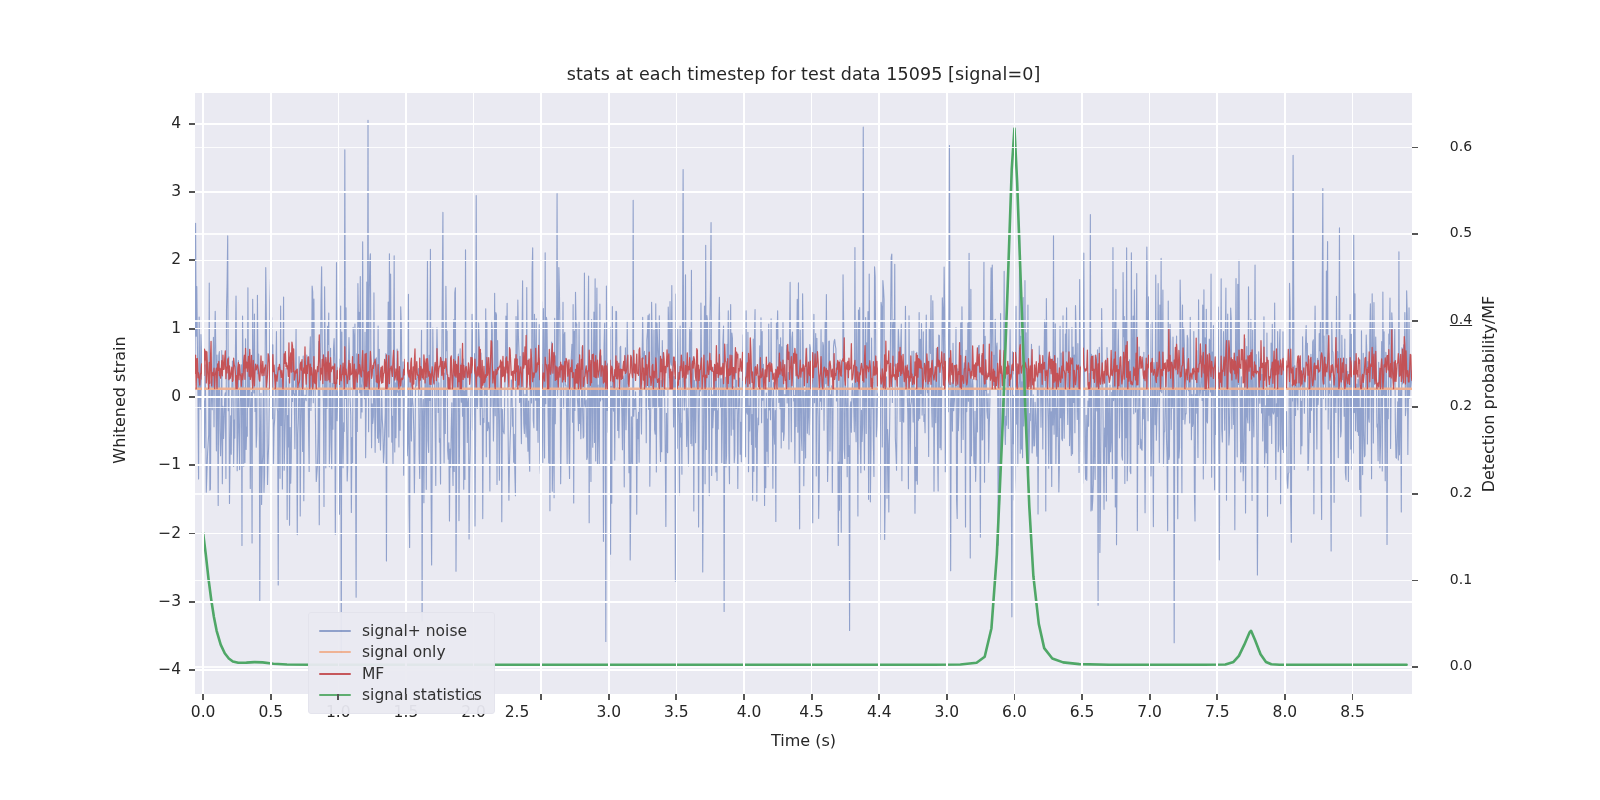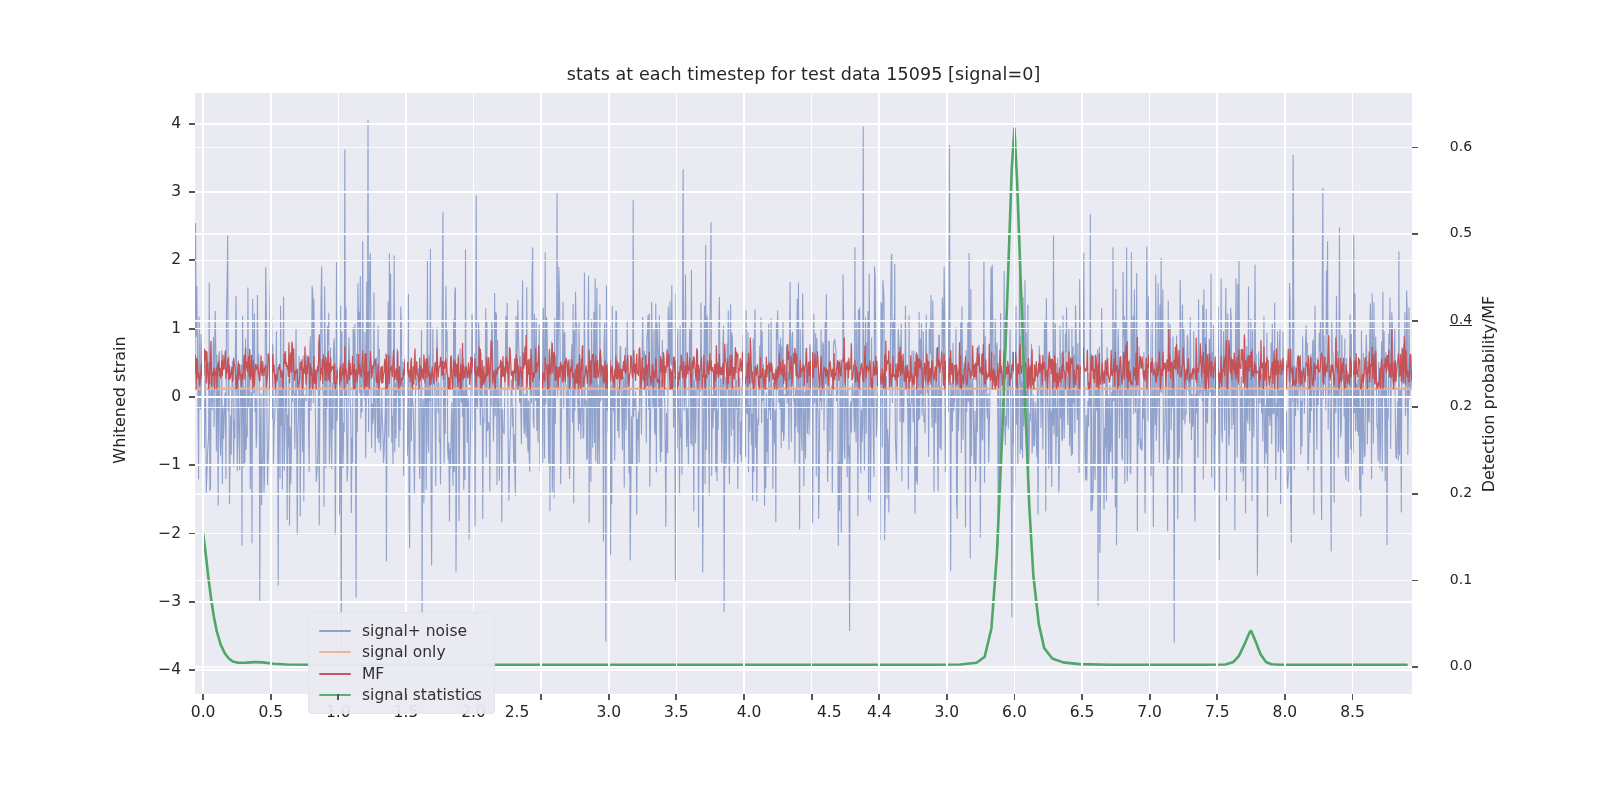--- a/index.html
+++ b/index.html
@@ -143,33 +143,34 @@
   <div id="ticks-bottom">
       <div class="tl-bottom" style="left: 173.113px; top: 703px;">0.0</div>
       <div class="tl-bottom" style="left: 240.724px; top: 703px;">0.5</div>
       <div class="tl-bottom" style="left: 308.336px; top: 703px;">1.0</div>
       <div class="tl-bottom" style="left: 375.947px; top: 703px;">1.5</div>
       <div class="tl-bottom" style="left: 443.558px; top: 703px;">2.0</div>
       <div class="tl-bottom" style="left: 487px; top: 703px;">2.5</div>
       <div class="tl-bottom" style="left: 578.78px; top: 703px;">3.0</div>
       <div class="tl-bottom" style="left: 646.391px; top: 703px;">3.5</div>
       <div class="tl-bottom" style="left: 719px; top: 703px;">4.0</div>
-      <div class="tl-bottom" style="left: 781.613px; top: 703px; text-align: right;">4.5</div>
+      <div class="tl-bottom" style="left: 781.613px; top: 703px;">4.5</div>
       <div class="tl-bottom" style="left: 849.224px; top: 703px;">4.4</div>
       <div class="tl-bottom" style="left: 916.836px; top: 703px;">3.0</div>
       <div class="tl-bottom" style="left: 984.447px; top: 703px;">6.0</div>
       <div class="tl-bottom" style="left: 1052.06px; top: 703px;">6.5</div>
       <div class="tl-bottom" style="left: 1119.67px; top: 703px;">7.0</div>
       <div class="tl-bottom" style="left: 1187.28px; top: 703px;">7.5</div>
       <div class="tl-bottom" style="left: 1254.89px; top: 703px;">8.0</div>
       <div class="tl-bottom" style="left: 1322.5px; top: 703px;">8.5</div>
     </div>
 
   <div id="ylabel-left">Whitened strain</div>
   <div id="ylabel-right">Detection probability/MF</div>
+  <div id="xlabel">Time (s)</div>
 
   <div id="legend">
       <div class="legrow">
         <span class="legline" style="background: rgb(139, 157, 201);"></span>
         <span class="legtxt">signal+ noise</span>
       </div>
       <div class="legrow">
         <span class="legline" style="background: rgb(240, 176, 144);"></span>
         <span class="legtxt">signal only</span>
       </div>

